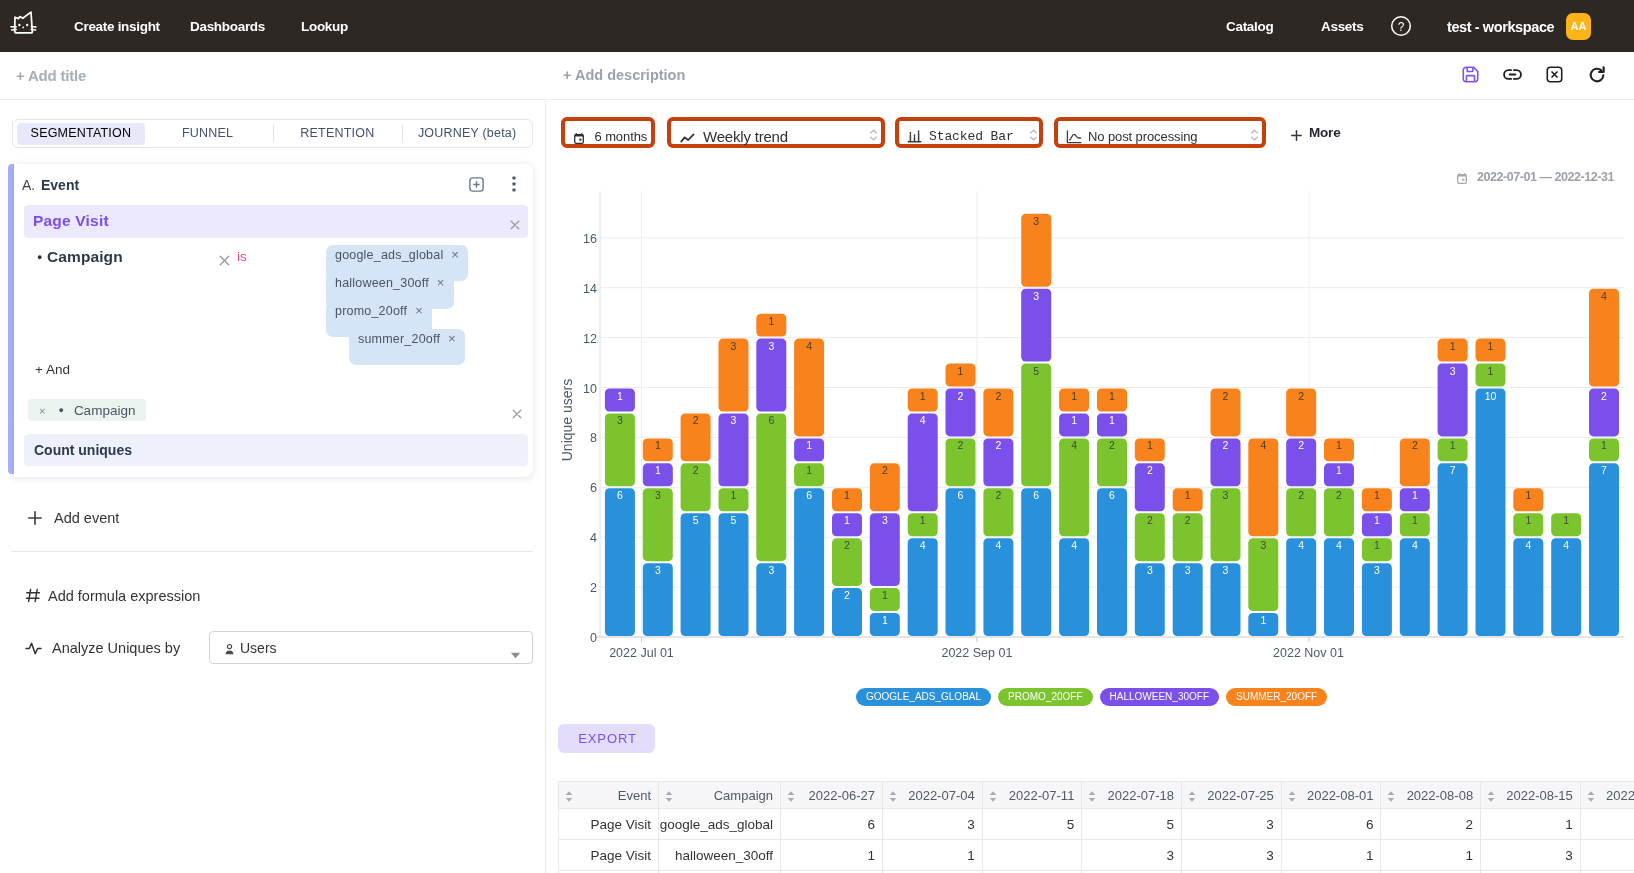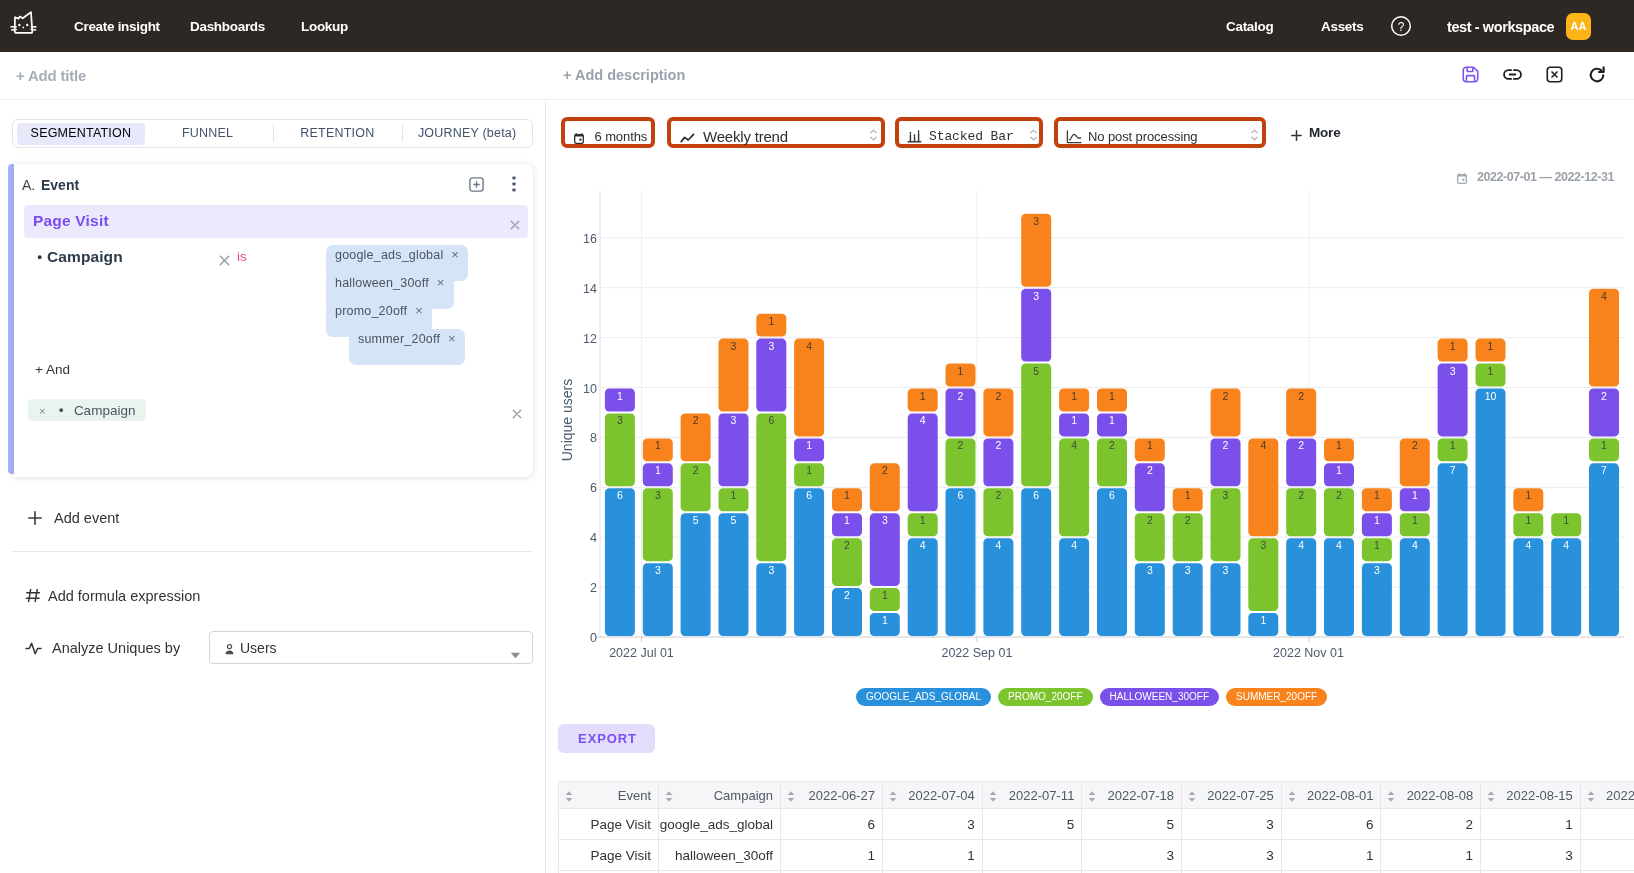--- a/index.html
+++ b/index.html
@@ -17,21 +17,21 @@
 #accent{position:absolute;left:8px;top:63px;width:6px;height:310px;background:#a8b2f8;border-radius:4px 0 0 4px;}
 #card{position:absolute;left:14px;top:63px;width:519px;height:313px;background:#fff;border-radius:0 8px 8px 0;box-shadow:0 1px 7px rgba(40,40,60,0.14);}
 .cardtxt{position:absolute;font-size:14px;color:#2c3a49;}
 #pv{position:absolute;left:10px;top:41px;width:504px;height:33px;background:#ece9fc;border-radius:4px;}
 #cu{position:absolute;left:10px;top:270px;width:504px;height:32px;background:#eef1fb;border-radius:4px;}
 .chip{display:inline-block;background:#d5e4f6;border-radius:7px;color:#4b5560;font-size:12.5px;height:36px;line-height:20px;padding:0 9px;letter-spacing:0.2px;}
 .cx{color:#66727f;font-size:13px;margin-left:8px;}
 #gchip{position:absolute;left:14px;top:235px;height:22px;background:#e9f4ee;border-radius:4px;font-size:13.5px;color:#4a5663;line-height:22px;padding:0 11px;}
 .ctrl{position:absolute;top:117px;height:31px;border:4px solid #c2410c;border-radius:6px;background:#fff;}
 .ctrltxt{position:absolute;top:8px;font-size:13px;color:#2f2f2f;letter-spacing:-0.1px;}
-#export{position:absolute;left:558px;top:724px;width:97px;height:29px;background:#e4dcfb;border-radius:6px;color:#7a50f2;font-size:13px;letter-spacing:0.9px;text-align:center;line-height:29px;text-indent:2px;font-weight:bold;}
+#export{position:absolute;left:558px;top:724px;width:97px;height:29px;background:#e4dcfb;border-radius:6px;color:#7a50f2;font-size:13px;letter-spacing:0.9px;text-align:center;line-height:29px;text-indent:2px;}
 table{border-collapse:collapse;table-layout:fixed;}
 #tbl{position:absolute;left:558px;top:781px;}
 #tbl td,#tbl th{border:1px solid #e8e8ea;font-weight:normal;overflow:hidden;white-space:nowrap;}
 #tbl th{height:27px;background:#f6f6f8;color:#4e5a66;font-size:13px;position:relative;text-align:right;padding-right:7px;}
 #tbl td{height:31px;font-size:13.5px;color:#333;text-align:right;padding-right:7px;}
 .sorti{position:absolute;left:6px;top:8px;}
 .pill{display:inline-block;height:17.5px;border-radius:9px;color:#fff;font-size:10px;line-height:17.5px;padding:0 10px;letter-spacing:0px;}
 </style></head><body>
 <div id="topnav">
 <div class="abs" style="left:10px;top:11px;"><svg width="27" height="24" viewBox="0 0 26.5 23" fill="none">
@@ -111,20 +111,23 @@
 <div class="cardtxt" style="left:223px;top:85px;color:#ec4899;font-size:13.5px;">is</div>
 <div class="abs" style="left:312px;top:81px;"><span class="chip">google_ads_global<span class="cx">×</span></span></div>
 <div class="abs" style="left:312px;top:109px;"><span class="chip">halloween_30off<span class="cx">×</span></span></div>
 <div class="abs" style="left:312px;top:137px;"><span class="chip">promo_20off<span class="cx">×</span></span></div>
 <div class="abs" style="left:312px;top:165px;margin-left:23px;"><span class="chip">summer_20off<span class="cx">×</span></span></div>
 <div class="cardtxt" style="left:21px;top:198px;color:#333;font-size:13.5px;">+ And</div>
 <div id="gchip"><span style="color:#7b8794;font-size:11px;">×</span><span style="margin-left:13px;font-size:9px;vertical-align:1.5px;">●</span><span style="margin-left:10px;">Campaign</span></div>
 <div class="abs" style="left:498px;top:241px;"><svg width="10" height="10" viewBox="0 0 10 10" fill="none" stroke="#98a1ab" stroke-width="1.4" stroke-linecap="round">
           <path d="M1.2 1.2 L8.8 8.8 M8.8 1.2 L1.2 8.8"></path>
         </svg></div>
+<div id="cu">
+        <span style="position:absolute;left:10px;top:8px;font-weight:700;font-size:14px;color:#2c3a49;">Count uniques</span>
+      </div>
 </div>
 <div class="abs" style="left:28px;top:410px;"><svg width="14" height="14" viewBox="0 0 14 14" stroke="#3a3a3a" stroke-width="1.6" stroke-linecap="round">
         <path d="M7 0.8 V13.2 M0.8 7 H13.2"></path>
       </svg></div>
 <div class="abs" style="left:54px;top:409px;font-size:14.5px;color:#333;">Add event</div>
 <div class="abs" style="left:11px;top:450px;width:522px;height:1px;background:#e9e9eb;"></div>
 <div class="abs" style="left:25px;top:487px;"><svg width="16" height="15" viewBox="0 0 16 15" fill="none" stroke="#333" stroke-width="1.5" stroke-linecap="round">
 <path d="M5.6 1.5 L3.6 13.5 M12.2 1.5 L10.2 13.5 M1.8 4.8 H14.4 M1.4 10.2 H14.0"></path>
 </svg></div>
 <div class="abs" style="left:48px;top:487px;font-size:14.5px;color:#333;">Add formula expression</div>

